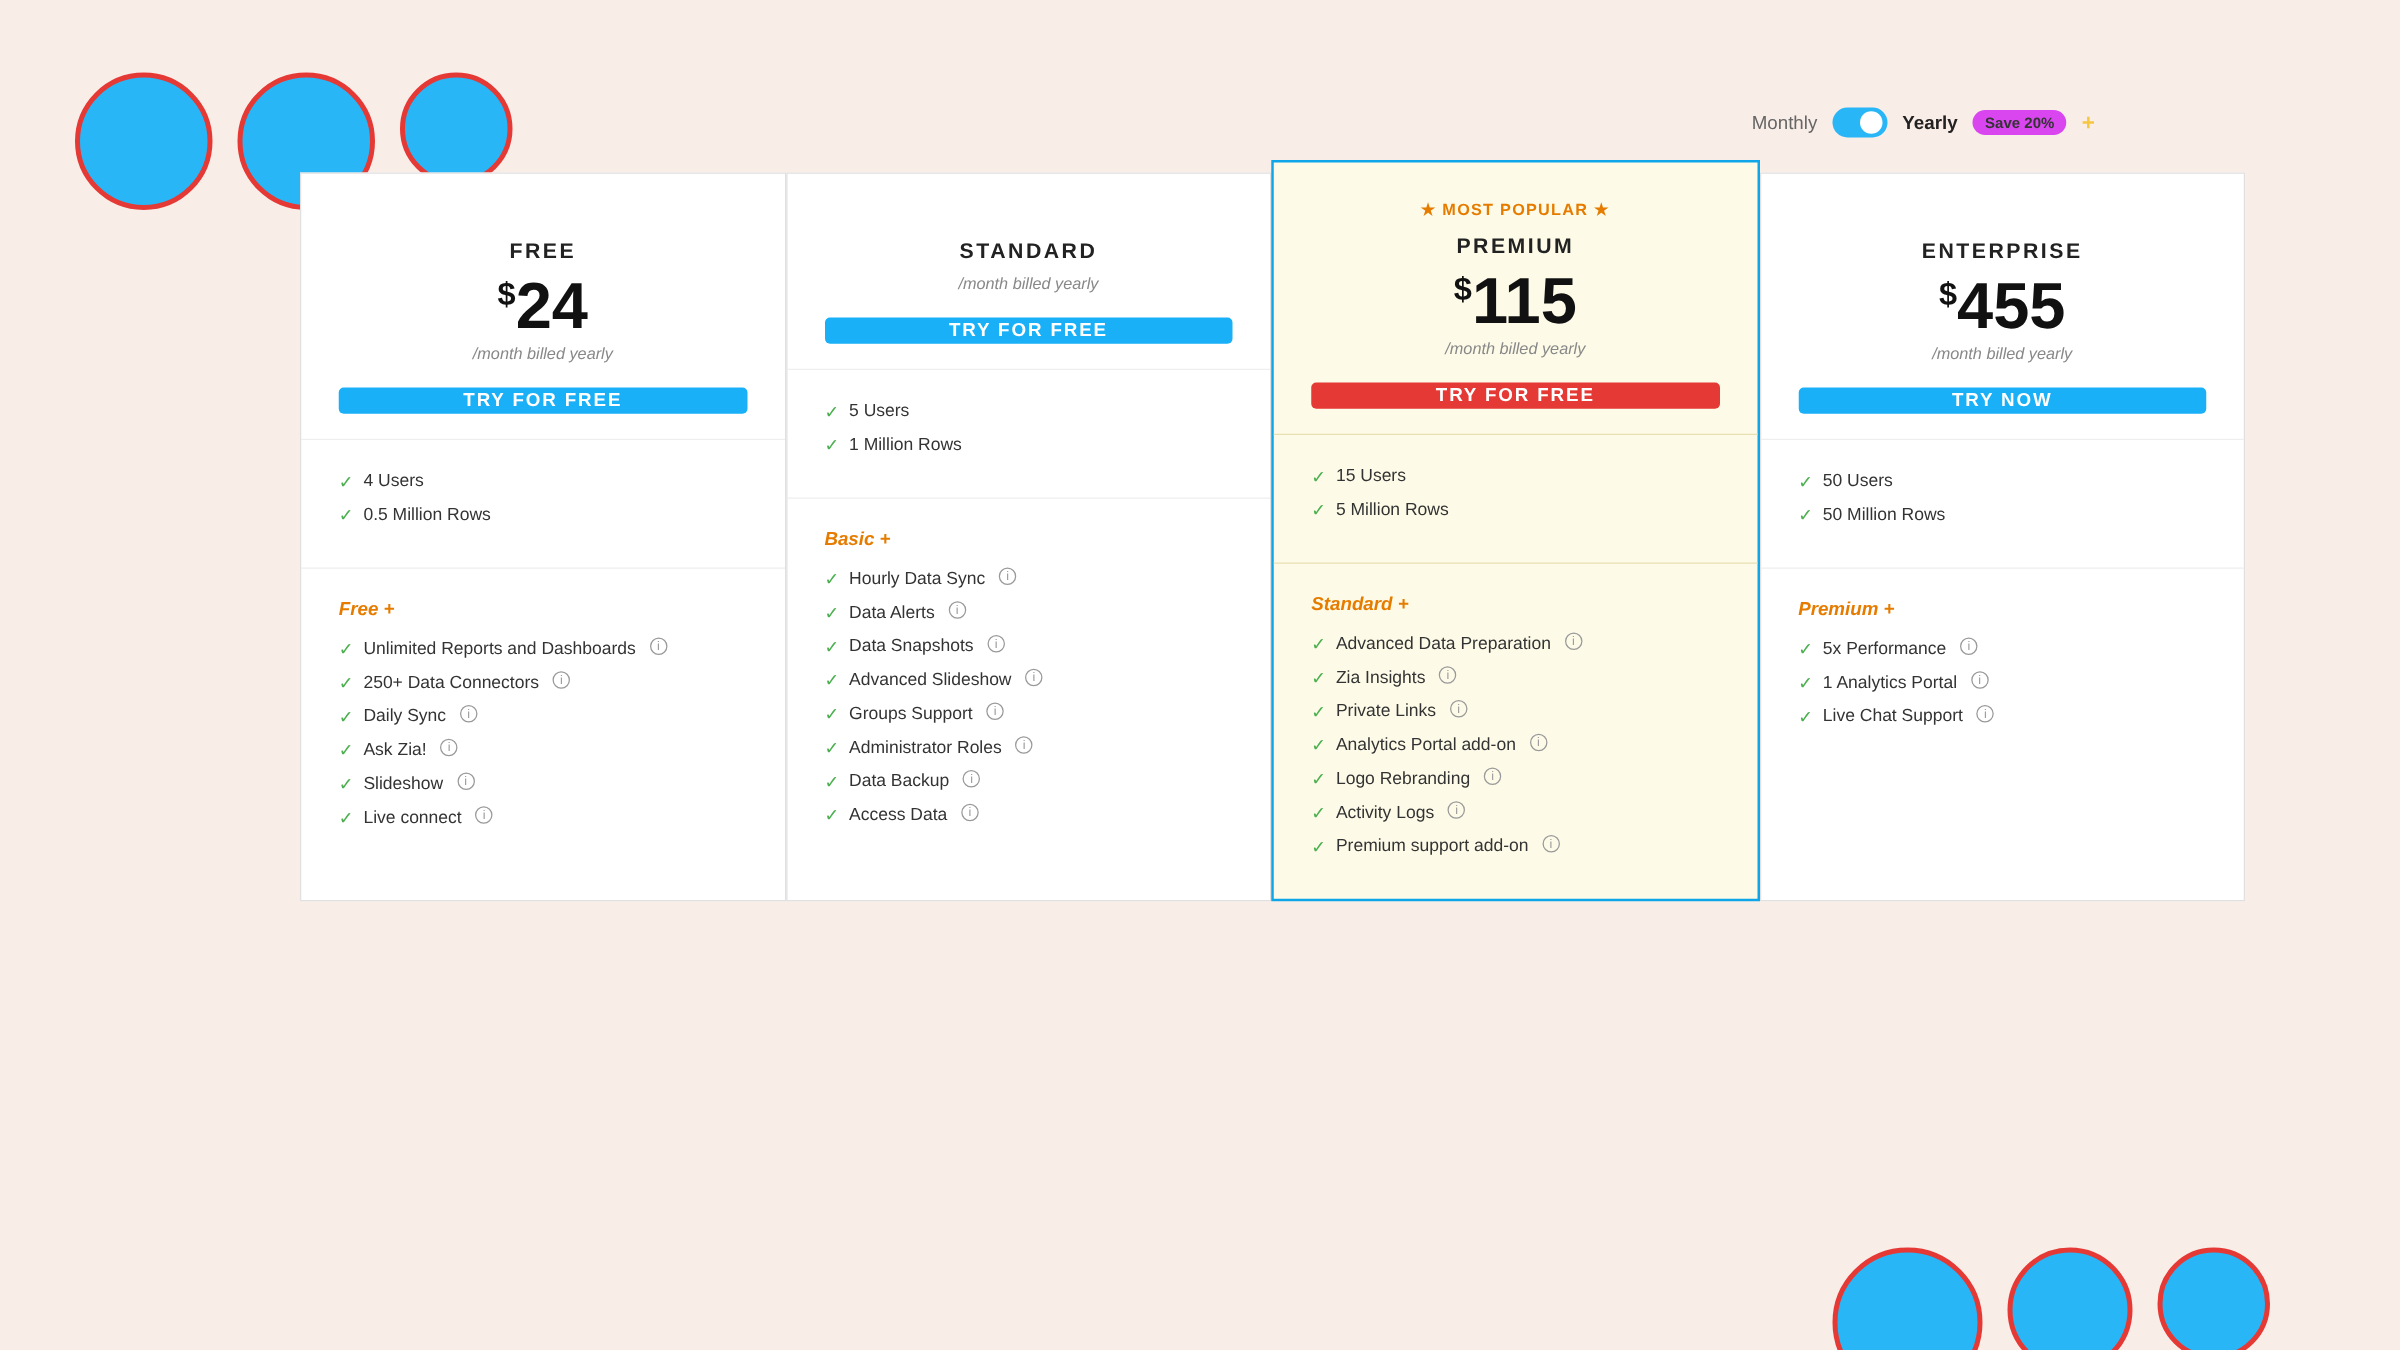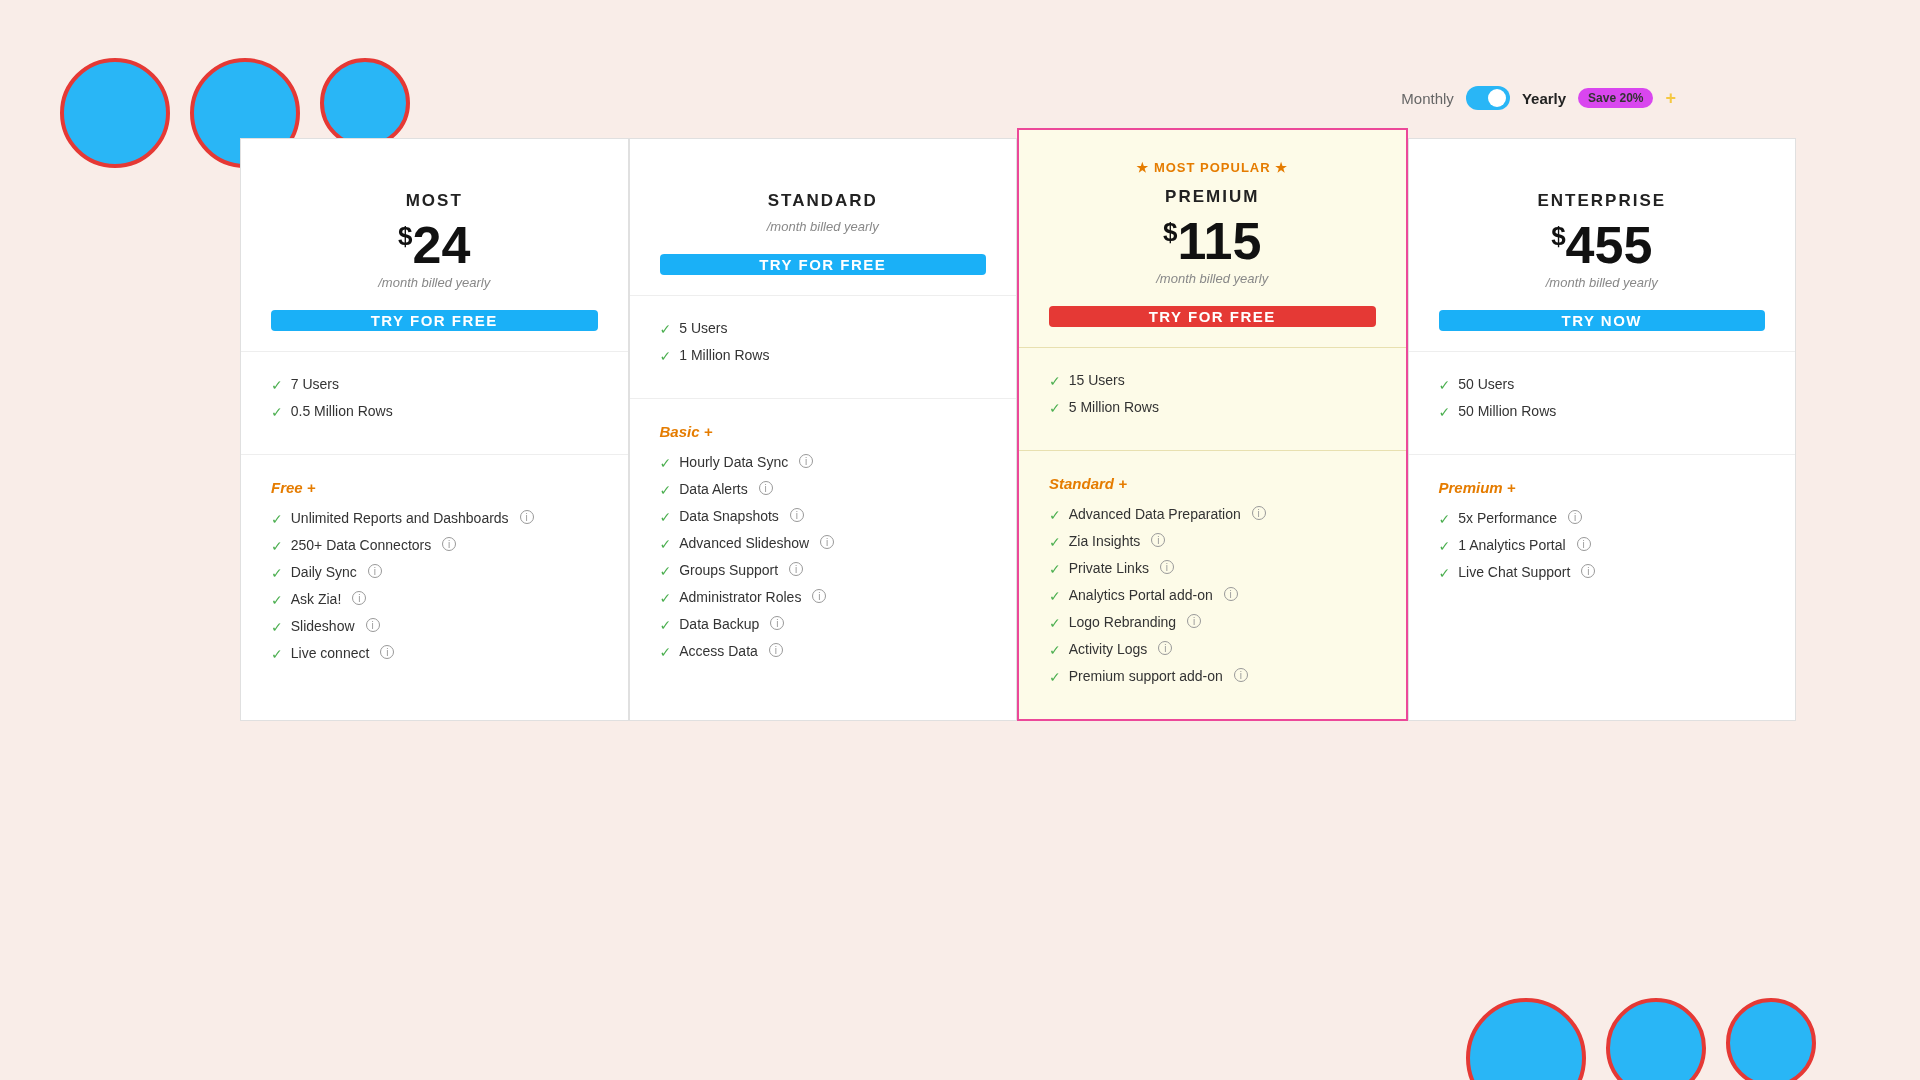--- a/index.html
+++ b/index.html
@@ -107,21 +107,21 @@
     
     .plan-col {
       flex: 1;
       background: white;
       border: 1px solid #e0e0e0;
       display: flex;
       flex-direction: column;
     }
     .plan-col.premium {
       background: #fdfbe8;
-      border: 2px solid #ec4899;
+      border: 2px solid #0ea5e9;
       z-index: 2;
       margin-top: -10px;
     }
 
     
     .plan-header {
       padding: 30px 30px 20px;
       border-bottom: 1px solid #eee;
     }
     .plan-header.premium-header {
@@ -256,29 +256,29 @@
     <span class="toggle-label active">Yearly</span>
     <span class="save-badge">Save 20%</span>
     <span class="plus-icon">+</span>
   </div>
 
   <div class="pricing-container">
 
     <div class="plan-col">
       <div class="plan-header">
         <div style="height:22px"></div>
-        <div class="plan-name">MOST</div>
+        <div class="plan-name">FREE</div>
         <div class="plan-price"><sup>$</sup><span>24</span></div>
         <div class="plan-billing">/month billed yearly</div>
         <button class="cta-btn cta-blue">TRY FOR FREE</button>
       </div>
       <div class="plan-section">
         <div class="feature-item">
           <span class="check-icon">✓</span>
-          <span>7 Users</span>
+          <span>4 Users</span>
         </div>
         <div class="feature-item">
           <span class="check-icon">✓</span>
           <span>0.5 Million Rows</span>
         </div>
       </div>
       <div class="included-section">
         <div class="section-label label-orange">Free +</div>
         <div class="feature-item">
           <span class="check-icon">✓</span>

